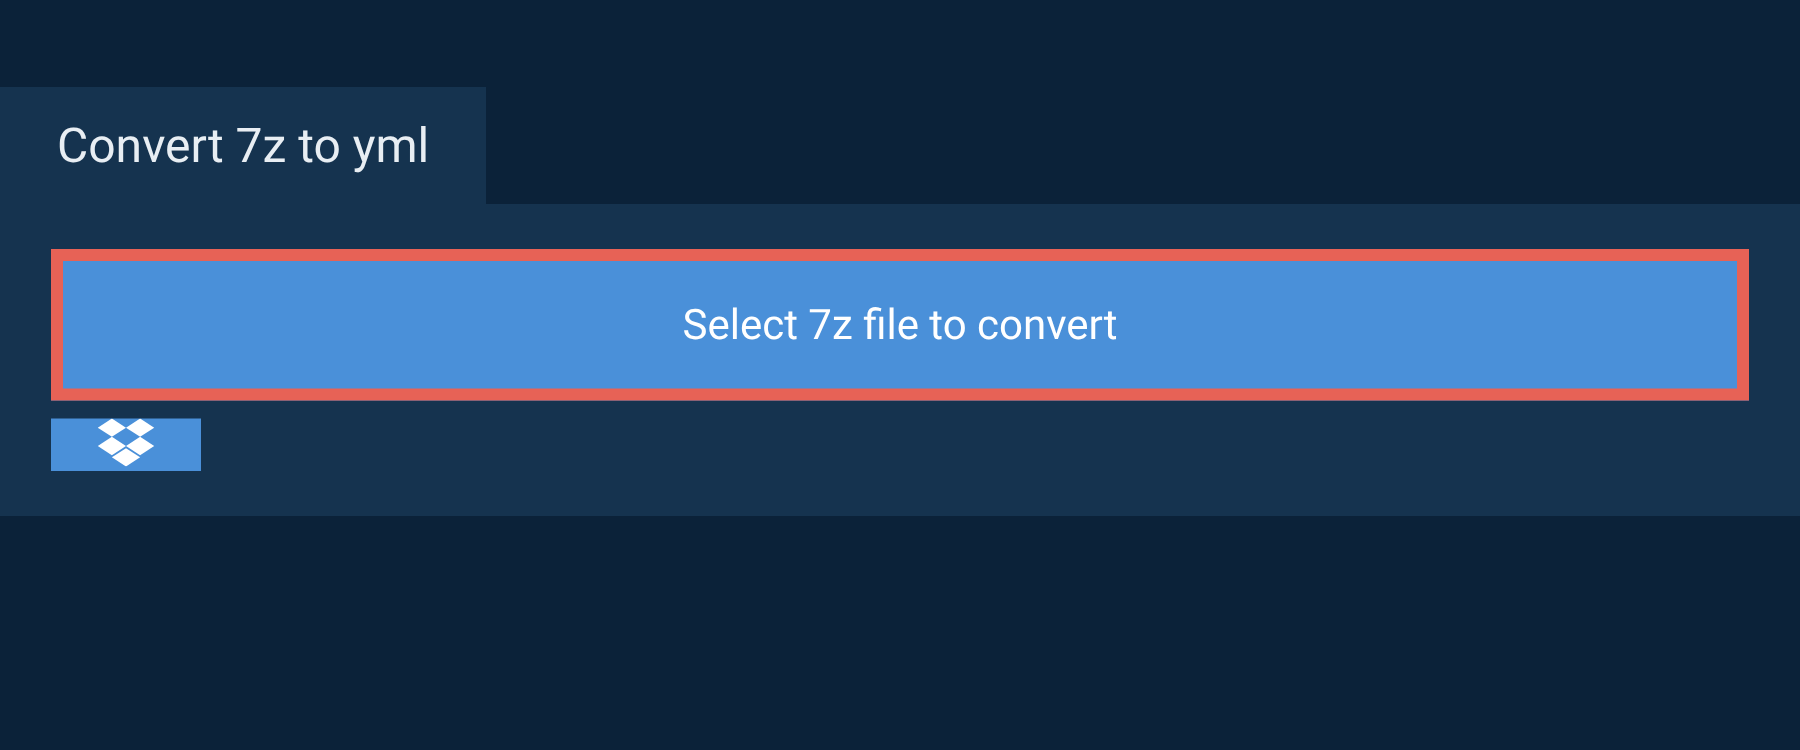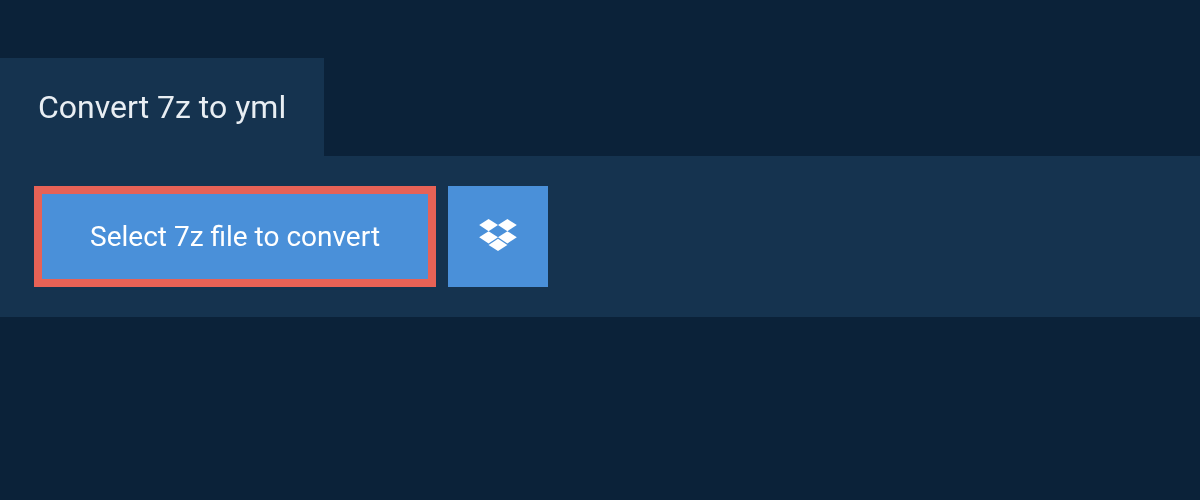--- a/index.html
+++ b/index.html
@@ -10,37 +10,38 @@
     body {
       width: 1200px;
       height: 500px;
       background: #0b2239;
       font-family: -apple-system, BlinkMacSystemFont, "Segoe UI", Roboto, Helvetica, Arial, sans-serif;
       overflow: hidden;
     }
     .tab-header {
       background: #15334f;
       display: inline-block;
-      padding: 30px 38px;
+      padding: 20px 38px;
       margin-top: 58px;
     }
     .tab-title {
       color: #e8eef3;
       font-size: 32px;
       font-weight: 400;
     }
     .panel {
       background: #15334f;
       padding: 30px 34px;
       width: 1200px;
     }
     .button-row {
       display: flex;
       gap: 12px;
       align-items: stretch;
+      flex-direction: column;
     }
     .select-button {
       background: #4a90d9;
       border: 8px solid #e76256;
       color: #ffffff;
       font-size: 28px;
       font-weight: 400;
       padding: 26px 48px;
       cursor: pointer;
       display: flex;

